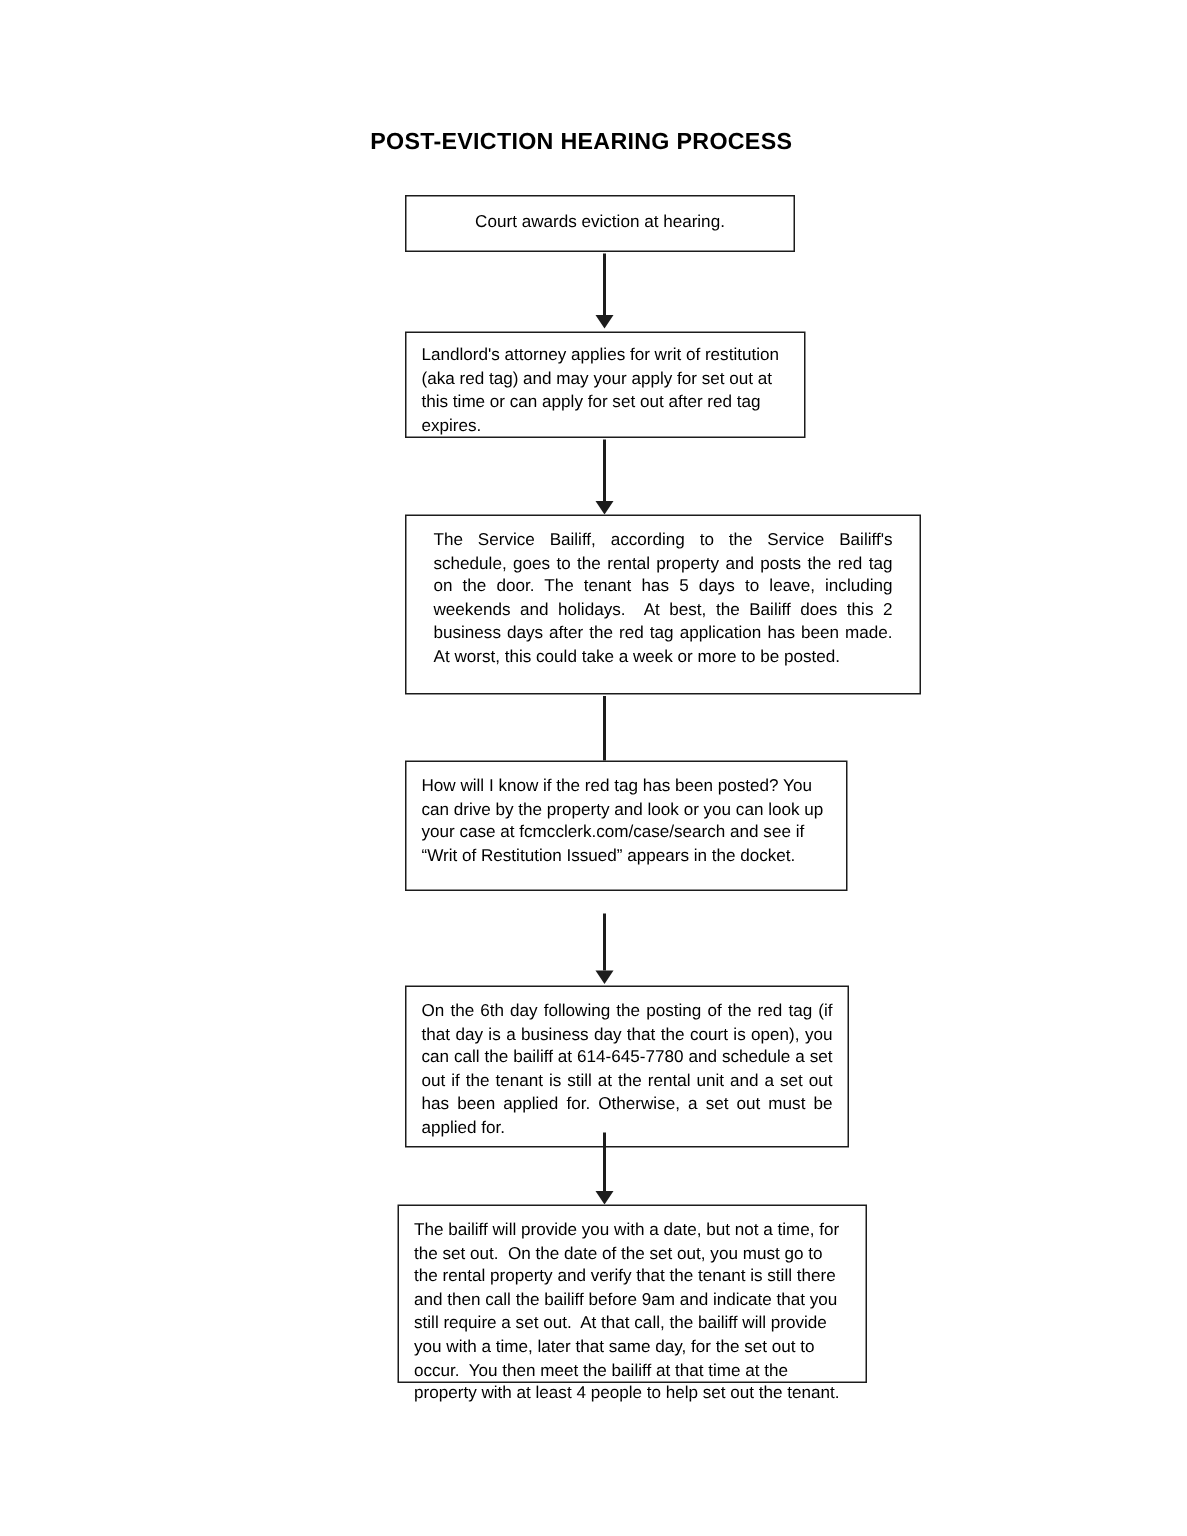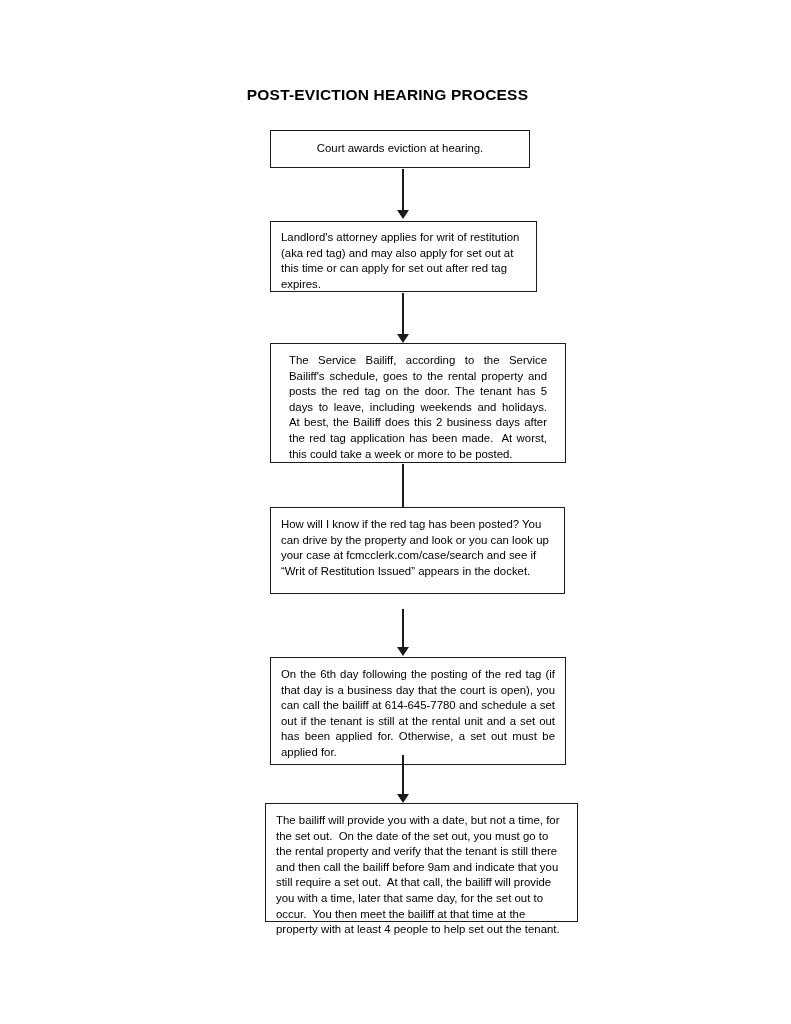--- a/index.html
+++ b/index.html
@@ -83,29 +83,29 @@
   <div class="node align-center" style="left:270px; top:130px; width:260px; height:38px; padding:10px 12px;">
     <span class="txt">Court awards eviction at hearing.</span>
   </div>
 
   <div class="connector" style="left:396px; top:169px; height:50px;">
     <div class="shaft" style="height:41px;"></div>
     <div class="head" style="top:41px;"></div>
   </div>
 
   <div class="node align-left" style="left:270px; top:221px; width:267px; height:71px; padding:8px 10px;">
-    <span class="txt">Landlord's attorney applies for writ of restitution (aka red tag) and may also apply for set out at this time or can apply for set out after red tag expires.</span>
+    <span class="txt">Landlord's attorney applies for writ of restitution (aka red tag) and may your apply for set out at this time or can apply for set out after red tag expires.</span>
   </div>
 
   <div class="connector" style="left:396px; top:293px; height:50px;">
     <div class="shaft" style="height:41px;"></div>
     <div class="head" style="top:41px;"></div>
   </div>
 
-  <div class="node align-just" style="left:270px; top:343px; width:296px; height:120px; padding:9px 18px 9px 18px;">
+  <div class="node align-just" style="left:270px; top:343px; width:344px; height:120px; padding:9px 18px 9px 18px;">
     <span class="txt">The Service Bailiff, according to the Service Bailiff's schedule, goes to the rental property and posts the red tag on the door. The tenant has 5 days to leave, including weekends and holidays.  At best, the Bailiff does this 2 business days after the red tag application has been made.  At worst, this could take a week or more to be posted.</span>
   </div>
 
   <div class="connector" style="left:396px; top:464px; height:56px;">
     <div class="shaft" style="height:47px;"></div>
     <div class="head" style="top:47px;"></div>
   </div>
 
   <div class="node align-left" style="left:270px; top:507px; width:295px; height:87px; padding:9px 10px;">
     <span class="txt">How will I know if the red tag has been posted? You can drive by the property and look or you can look up your case at fcmcclerk.com/case/search and see if “Writ of Restitution Issued” appears in the docket.</span>

